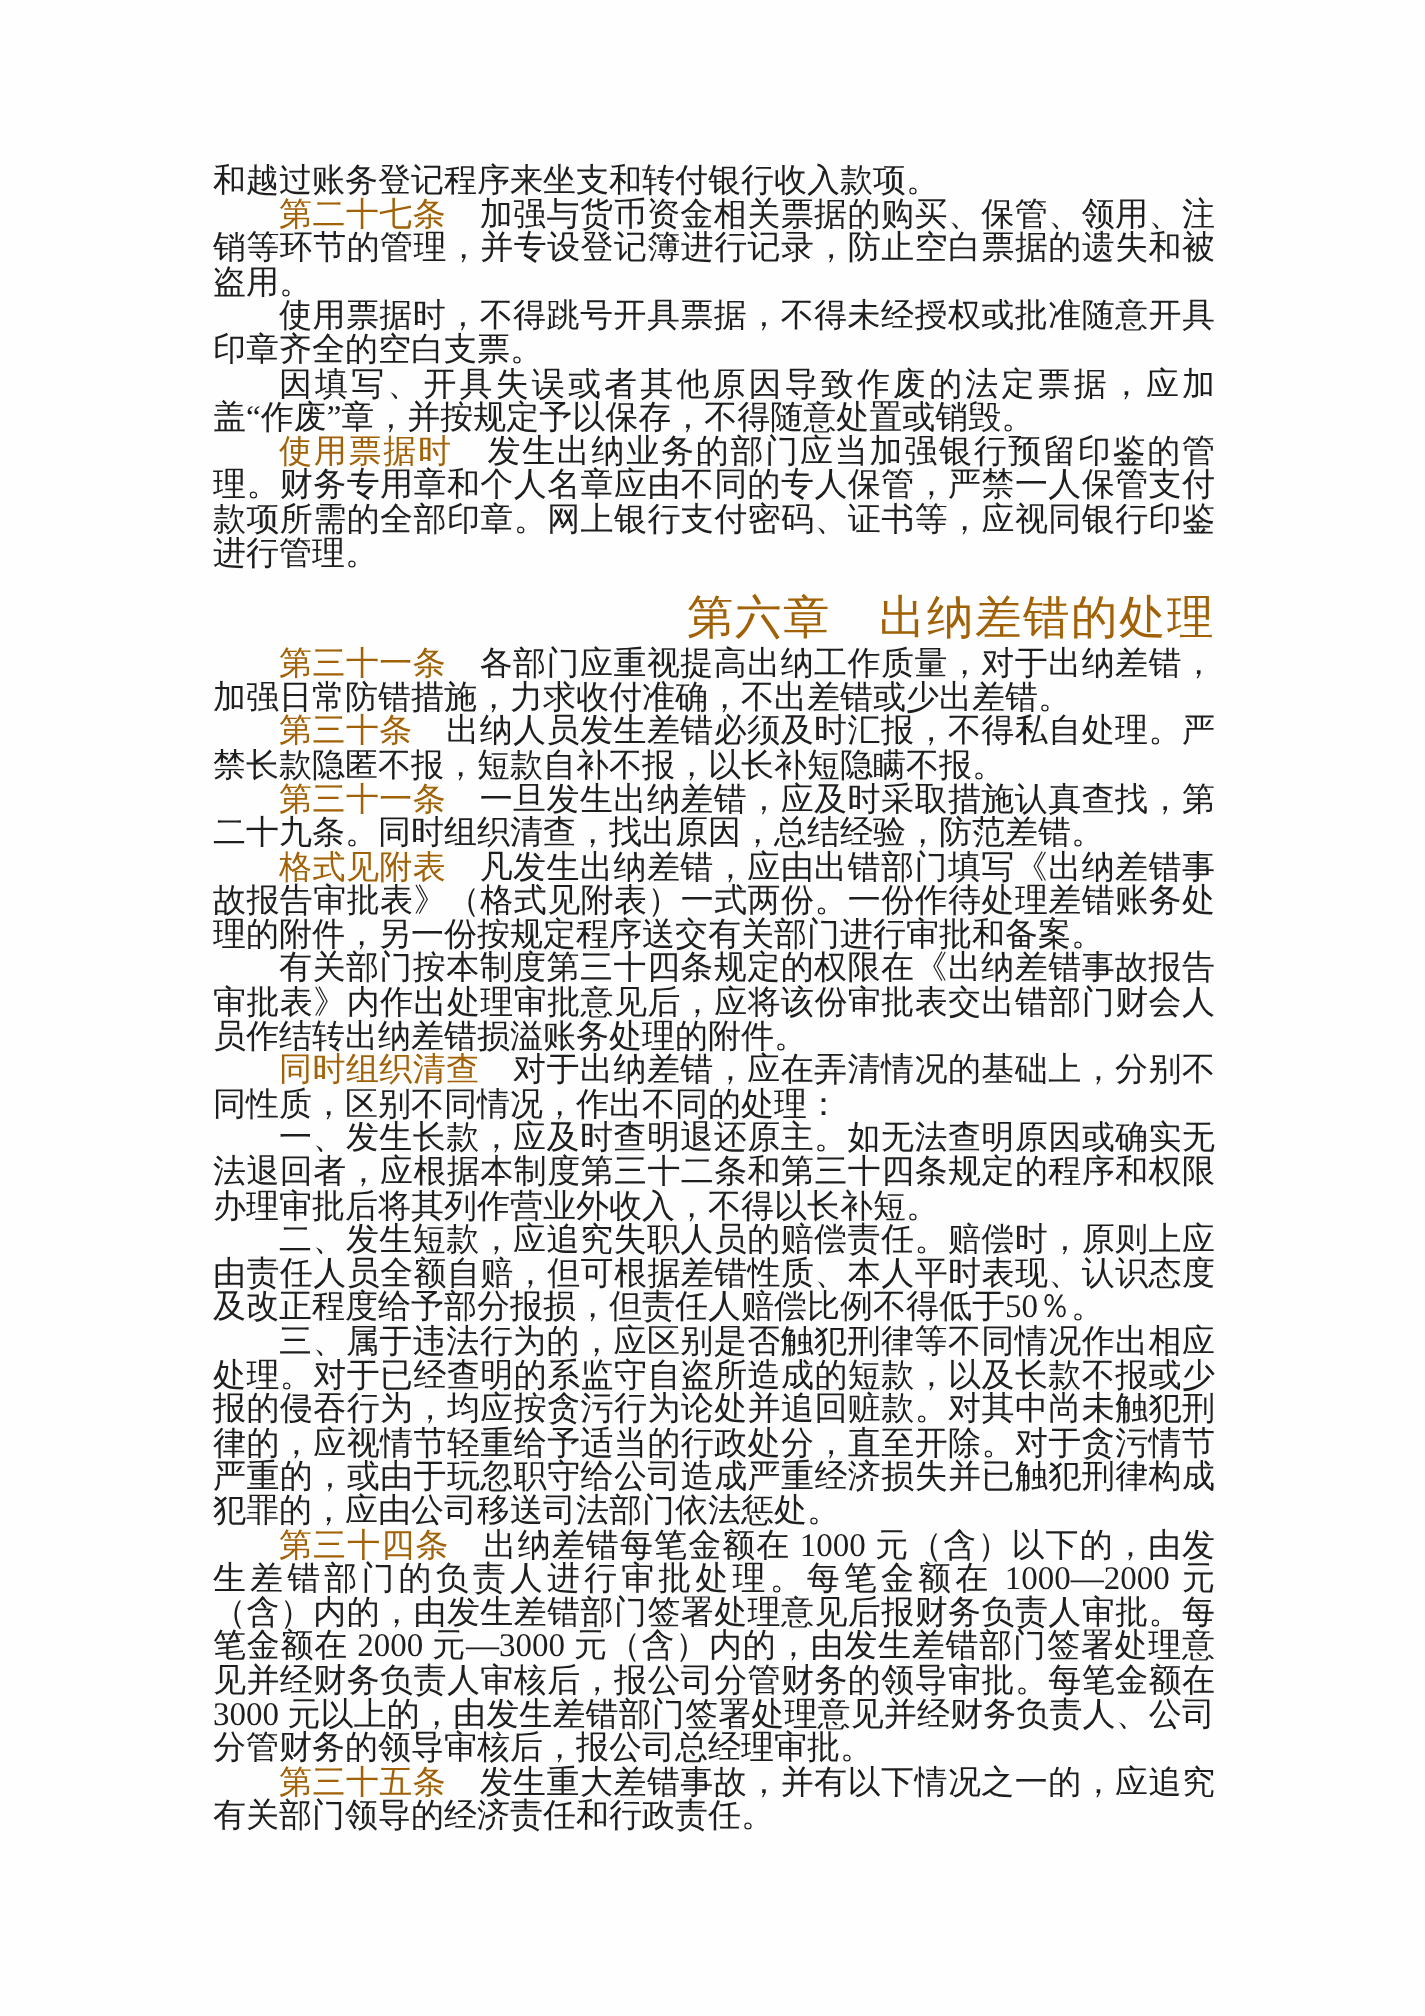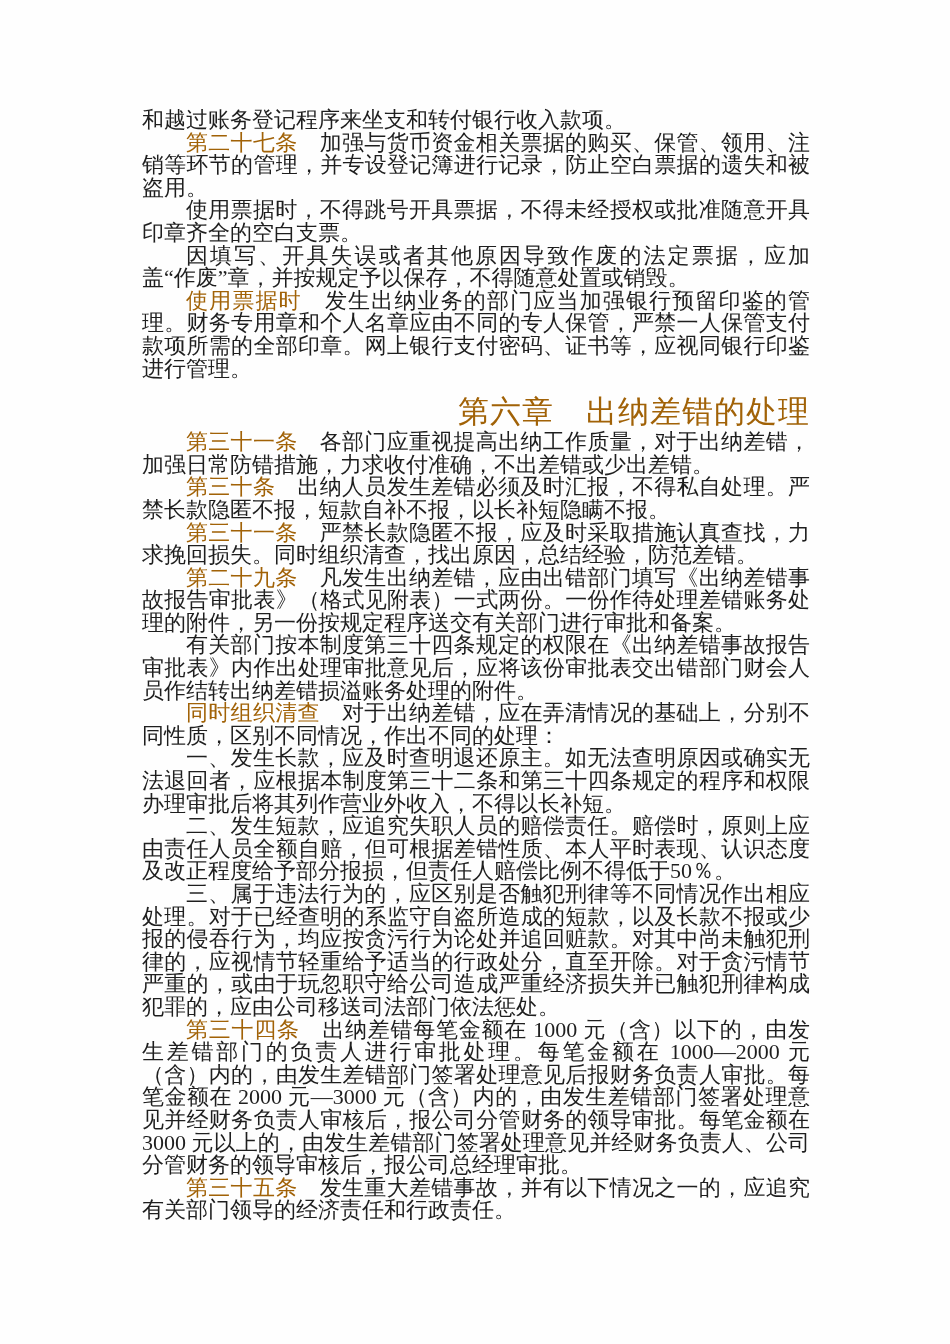--- a/index.html
+++ b/index.html
@@ -58,22 +58,22 @@
 <div class="page">
   <div class="doc-content">
       <p class="body no-indent"><span>和越过账务登记程序来坐支和转付银行收入款项。</span></p>
       <p class="body"><b>第二十七条</b><span>　加强与货币资金相关票据的购买、保管、领用、注销等环节的管理，并专设登记簿进行记录，防止空白票据的遗失和被盗用。</span></p>
       <p class="body"><span>使用票据时，不得跳号开具票据，不得未经授权或批准随意开具印章齐全的空白支票。</span></p>
       <p class="body"><span>因填写、开具失误或者其他原因导致作废的法定票据，应加盖“作废”章，并按规定予以保存，不得随意处置或销毁。</span></p>
       <p class="body"><b>使用票据时</b><span>　发生出纳业务的部门应当加强银行预留印鉴的管理。财务专用章和个人名章应由不同的专人保管，严禁一人保管支付款项所需的全部印章。网上银行支付密码、证书等，应视同银行印鉴进行管理。</span></p>
       <p class="heading"><b>第六章　出纳差错的处理</b></p>
       <p class="body"><b>第三十一条</b><span>　各部门应重视提高出纳工作质量，对于出纳差错，加强日常防错措施，力求收付准确，不出差错或少出差错。</span></p>
       <p class="body"><b>第三十条</b><span>　出纳人员发生差错必须及时汇报，不得私自处理。严禁长款隐匿不报，短款自补不报，以长补短隐瞒不报。</span></p>
-      <p class="body"><b>第三十一条</b><span>　严禁长款隐匿不报，应及时采取措施认真查找，力求挽回损失。同时组织清查，找出原因，总结经验，防范差错。</span></p>
-      <p class="body"><b>第二十九条</b><span>　凡发生出纳差错，应由出错部门填写《出纳差错事故报告审批表》（格式见附表）一式两份。一份作待处理差错账务处理的附件，另一份按规定程序送交有关部门进行审批和备案。</span></p>
+      <p class="body"><b>第三十一条</b><span>　一旦发生出纳差错，应及时采取措施认真查找，第二十九条。同时组织清查，找出原因，总结经验，防范差错。</span></p>
+      <p class="body"><b>格式见附表</b><span>　凡发生出纳差错，应由出错部门填写《出纳差错事故报告审批表》（格式见附表）一式两份。一份作待处理差错账务处理的附件，另一份按规定程序送交有关部门进行审批和备案。</span></p>
       <p class="body"><span>有关部门按本制度第三十四条规定的权限在《出纳差错事故报告审批表》内作出处理审批意见后，应将该份审批表交出错部门财会人员作结转出纳差错损溢账务处理的附件。</span></p>
       <p class="body"><b>同时组织清查</b><span>　对于出纳差错，应在弄清情况的基础上，分别不同性质，区别不同情况，作出不同的处理：</span></p>
       <p class="body"><span>一、发生长款，应及时查明退还原主。如无法查明原因或确实无法退回者，应根据本制度第三十二条和第三十四条规定的程序和权限办理审批后将其列作营业外收入，不得以长补短。</span></p>
       <p class="body"><span>二、发生短款，应追究失职人员的赔偿责任。赔偿时，原则上应由责任人员全额自赔，但可根据差错性质、本人平时表现、认识态度及改正程度给予部分报损，但责任人赔偿比例不得低于50％。</span></p>
       <p class="body"><span>三、属于违法行为的，应区别是否触犯刑律等不同情况作出相应处理。对于已经查明的系监守自盗所造成的短款，以及长款不报或少报的侵吞行为，均应按贪污行为论处并追回赃款。对其中尚未触犯刑律的，应视情节轻重给予适当的行政处分，直至开除。对于贪污情节严重的，或由于玩忽职守给公司造成严重经济损失并已触犯刑律构成犯罪的，应由公司移送司法部门依法惩处。</span></p>
       <p class="body"><b>第三十四条</b><span>　出纳差错每笔金额在 1000 元（含）以下的，由发生差错部门的负责人进行审批处理。每笔金额在 1000—2000 元（含）内的，由发生差错部门签署处理意见后报财务负责人审批。每笔金额在 2000 元—3000 元（含）内的，由发生差错部门签署处理意见并经财务负责人审核后，报公司分管财务的领导审批。每笔金额在 3000 元以上的，由发生差错部门签署处理意见并经财务负责人、公司分管财务的领导审核后，报公司总经理审批。</span></p>
       <p class="body"><b>第三十五条</b><span>　发生重大差错事故，并有以下情况之一的，应追究有关部门领导的经济责任和行政责任。</span></p>
     </div>
 </div>
 

